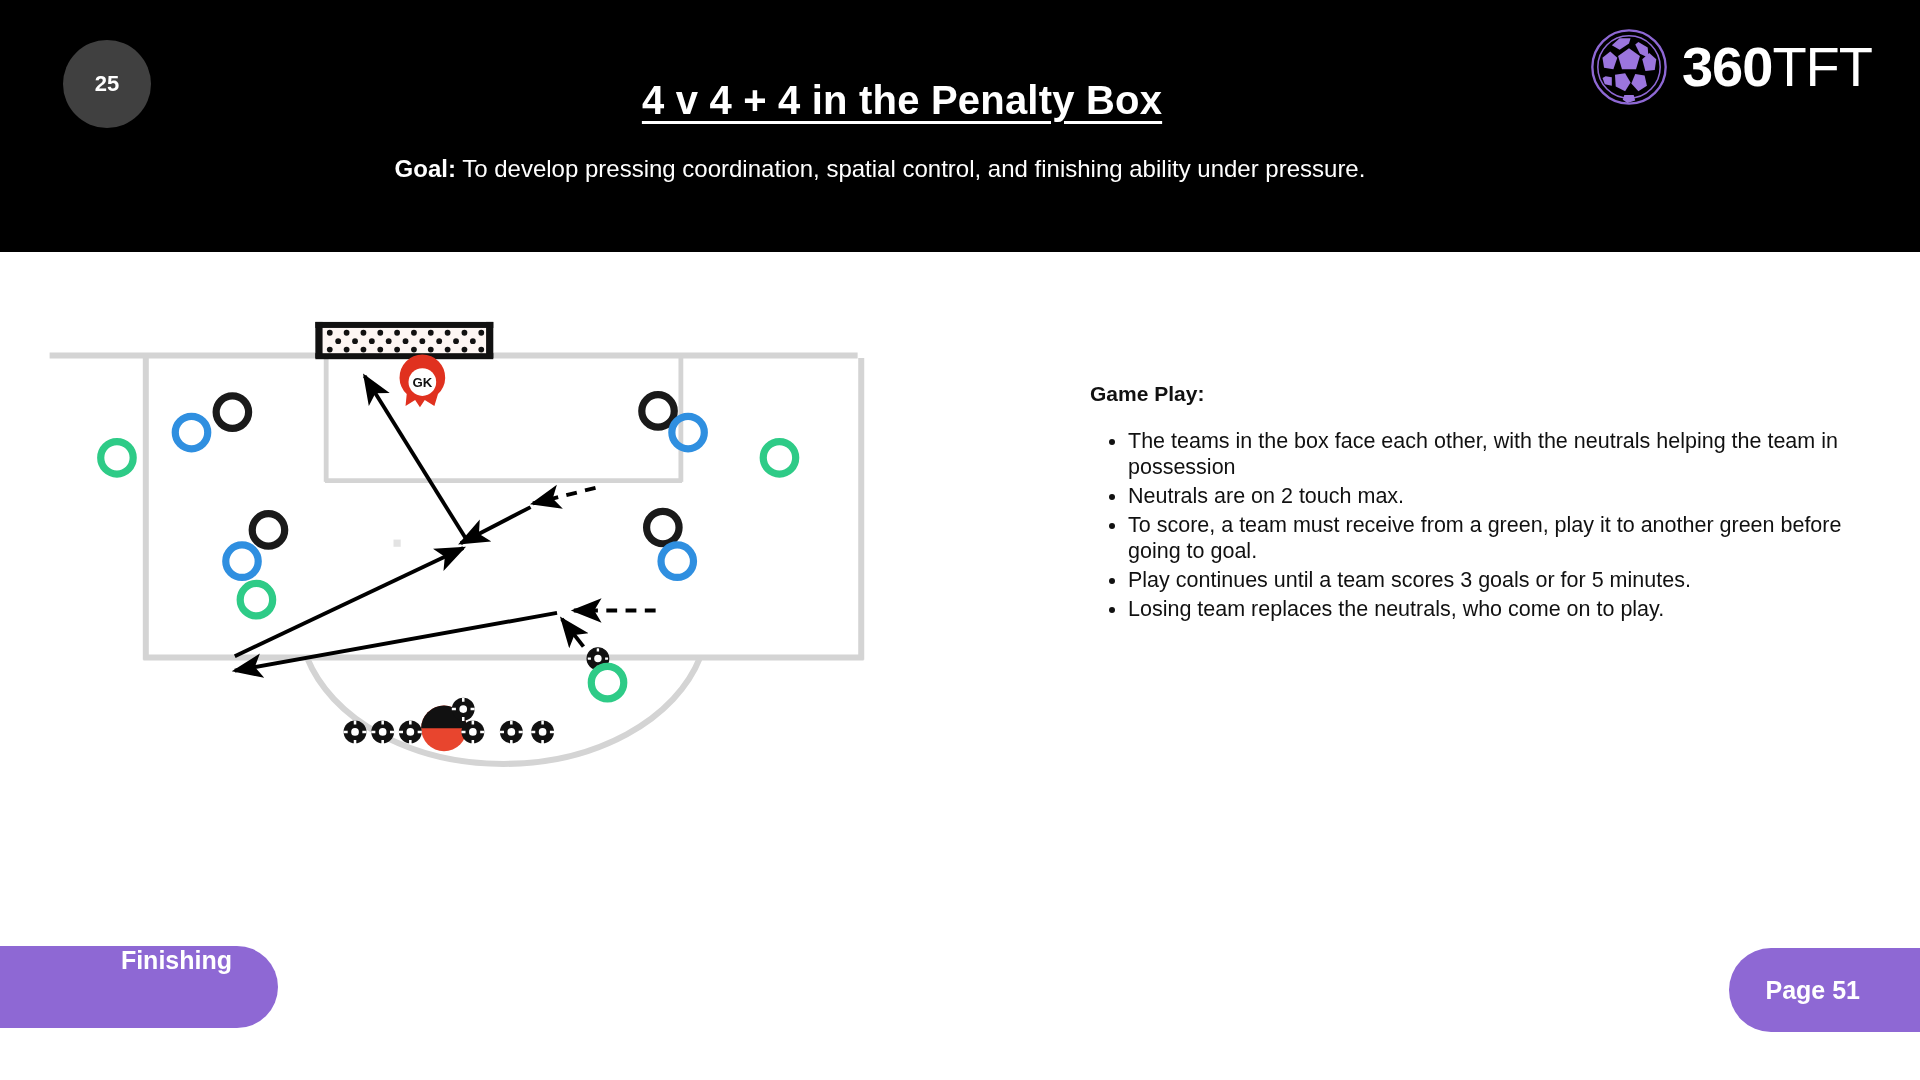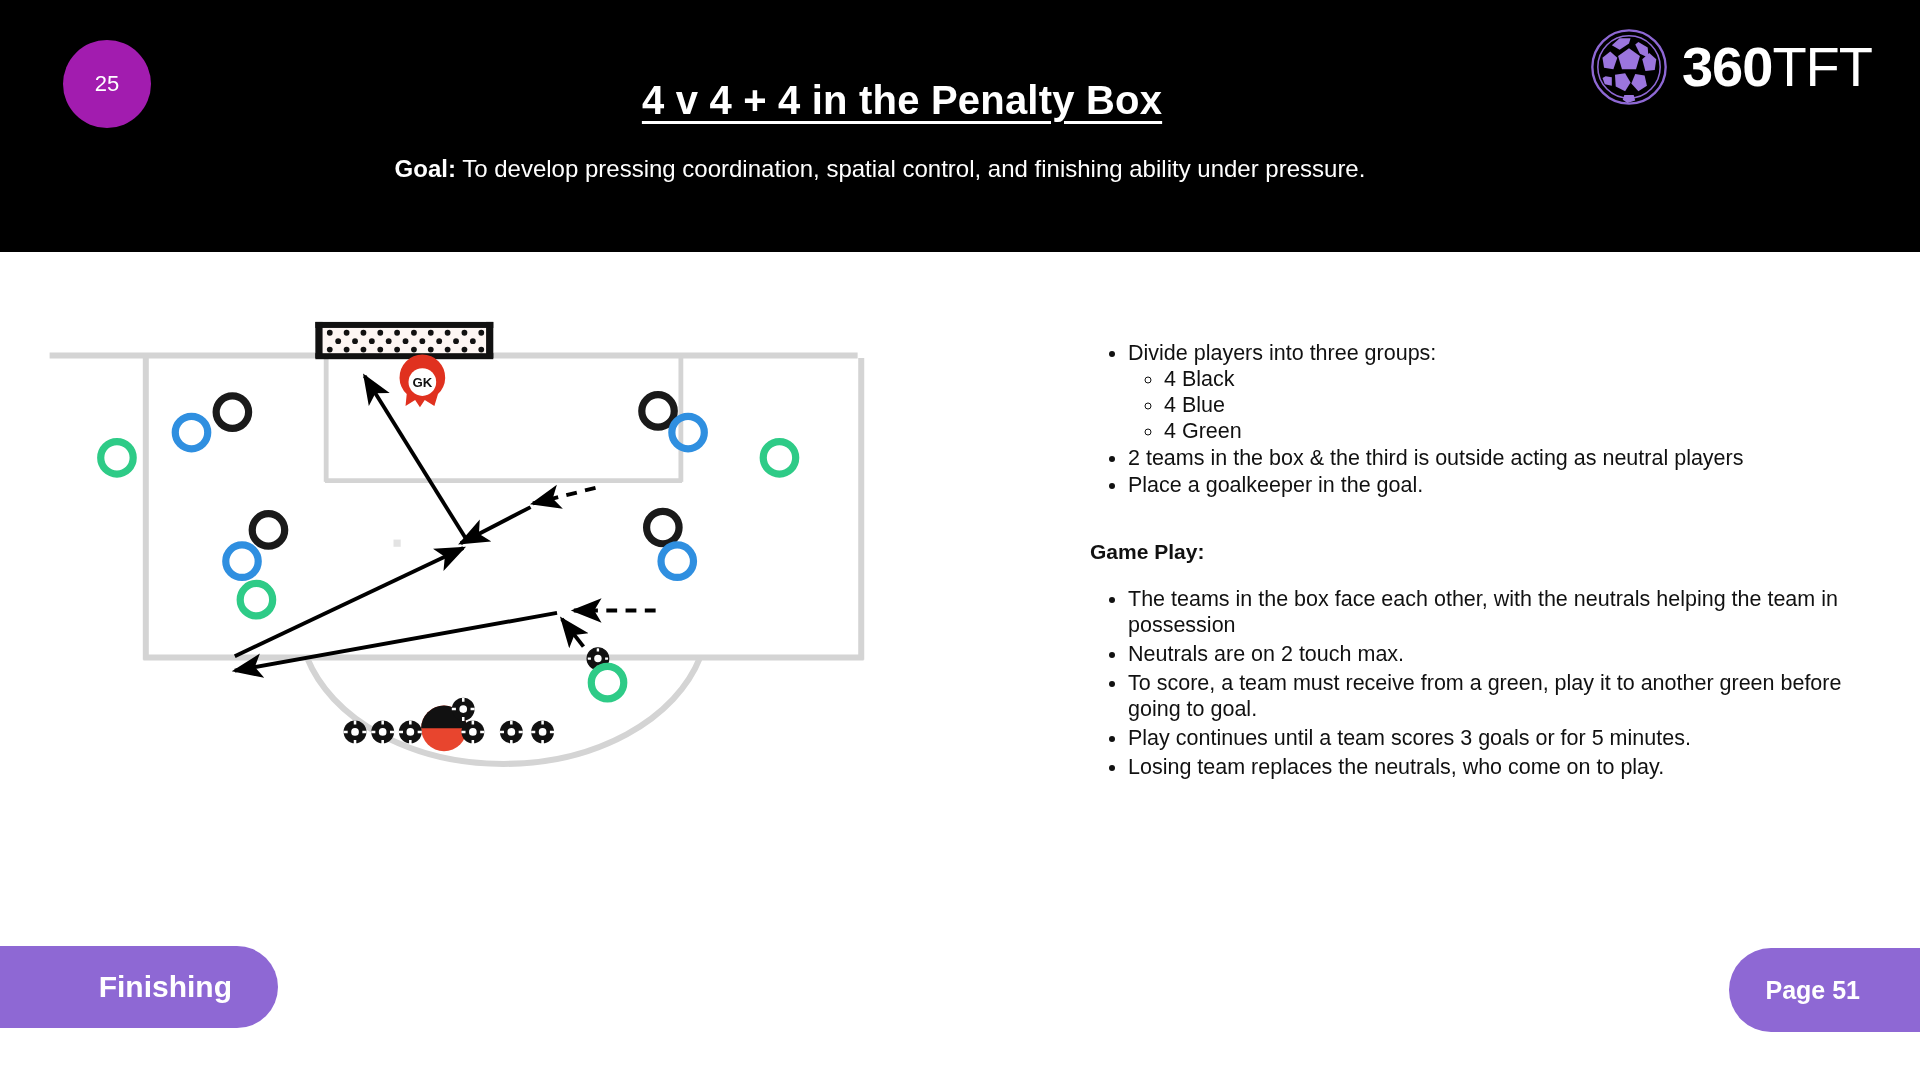--- a/index.html
+++ b/index.html
@@ -21,27 +21,27 @@
     left: 0; top: 0;
     width: 1920px;
     height: 252px;
     background: #000000;
   }
   #session-badge {
     position: absolute;
     left: 63px; top: 40px;
     width: 88px; height: 88px;
     border-radius: 50%;
-    background: #a21caf;
+    background: #404040;
     display: flex;
     align-items: center;
     justify-content: center;
     color: #ffffff;
     font-size: 22px;
-    font-weight: normal;
+    font-weight: bold;
   }
   #title {
     position: absolute;
     left: 0; top: 78px;
     width: 1804px;
     text-align: center;
     color: #ffffff;
     font-size: 40px;
     font-weight: bold;
     letter-spacing: 0.2px;
@@ -125,26 +125,25 @@
 
   
   #cat-badge {
     position: absolute;
     left: 0; bottom: 52px;
     height: 82px;
     min-width: 278px;
     background: #8e68d4;
     border-radius: 0 41px 41px 0;
     display: flex;
-    align-items: center;
     justify-content: flex-end;
     padding-right: 46px;
     box-sizing: border-box;
     color: #ffffff;
-    font-size: 30px;
+    font-size: 25px;
     font-weight: bold;
   }
   #page-badge {
     position: absolute;
     right: 0; bottom: 48px;
     height: 84px;
     min-width: 150px;
     background: #8e68d4;
     border-radius: 42px 0 0 42px;
     display: flex;
@@ -350,32 +349,20 @@
       </g>
     </g>
   </g>
 
 </svg>
 </div>
 
 <div id="panel">
 
 
-  <ul class="lvl1">
-    <li>
-      <span>Divide players into three groups:</span>
-      <ul class="lvl2">
-        <li>4 Black</li>
-        <li>4 Blue</li>
-        <li>4 Green</li>
-      </ul>
-    </li>
-    <li>2 teams in the box &amp; the third is outside acting as neutral players</li>
-    <li>Place a goalkeeper in the goal.</li>
-  </ul>
 
   <div class="sec-head gp">Game Play:</div>
 
   <ul class="lvl1 gap">
     <li>The teams in the box face each other, with the neutrals helping the team in possession</li>
     <li>Neutrals are on 2 touch max.</li>
     <li>To score, a team must receive from a green, play it to another green before going to goal.</li>
     <li>Play continues until a team scores 3 goals or for 5 minutes.</li>
     <li>Losing team replaces the neutrals, who come on to play.</li>
   </ul>

